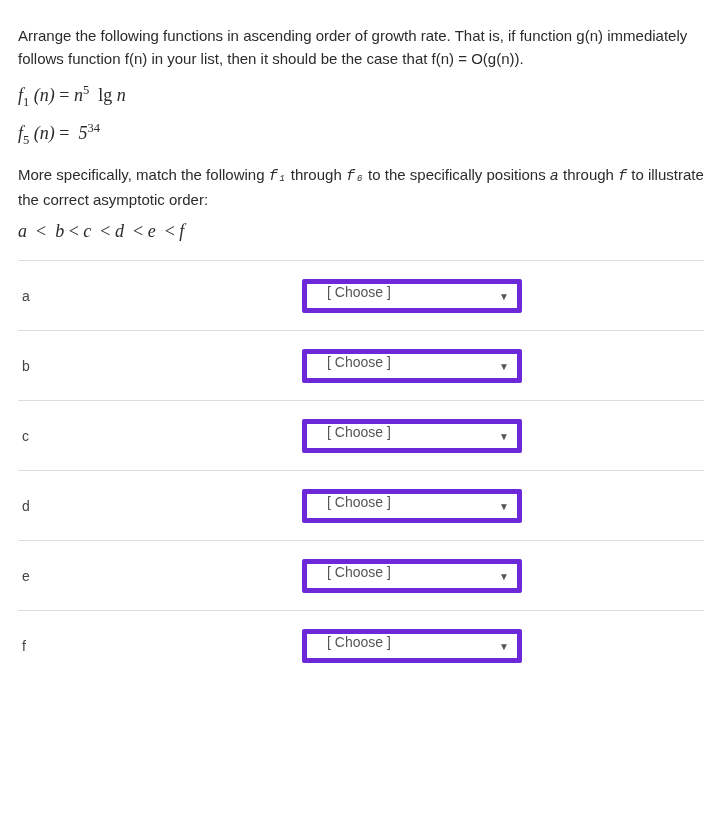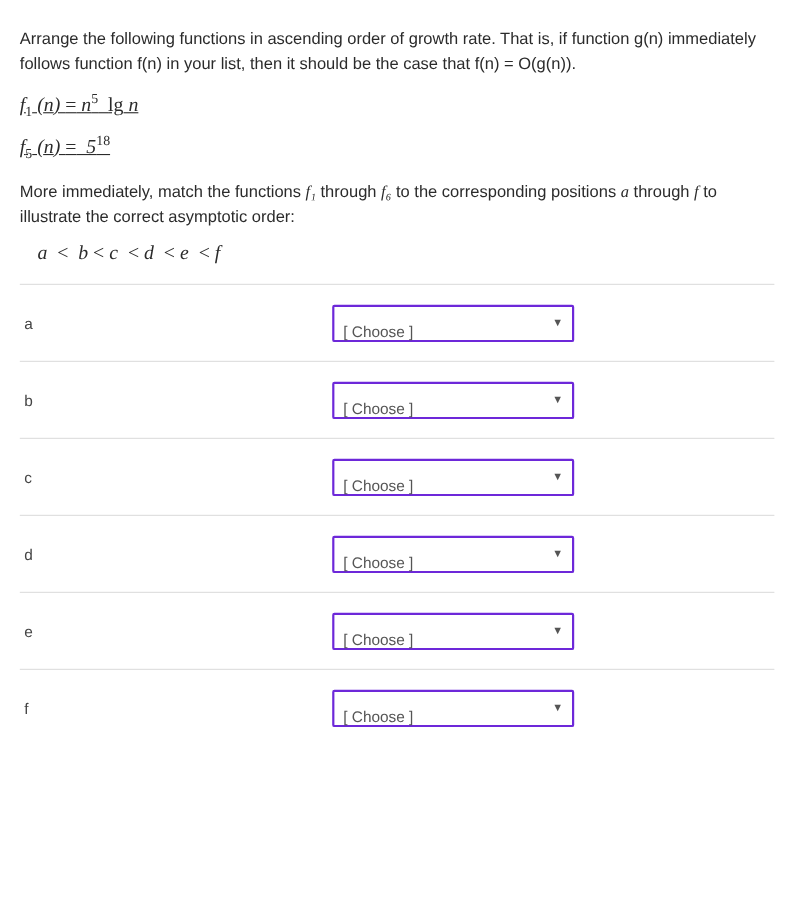--- a/index.html
+++ b/index.html
@@ -22,41 +22,40 @@
   }
   .fn-list {
     margin: 4px 0 8px 0;
   }
   .fn {
     font-family: "Times New Roman", serif;
     font-size: 18px;
     font-style: italic;
     margin: 6px 0;
     line-height: 1.6;
-    text-decoration: underline;
   }
   .fn .roman { font-style: normal; }
   .frac {
     display: inline-block;
     font-style: normal;
     text-align: center;
     vertical-align: middle;
     line-height: 1;
     font-size: 13px;
     margin: 0 2px;
   }
   .frac .num { display:block; border-bottom:1px solid #333; padding:0 3px; }
   .frac .den { display:block; padding:0 3px; }
   .sup { font-size: 0.7em; vertical-align: super; font-style: normal; }
   .sub { font-size: 0.7em; vertical-align: sub; font-style: normal; }
   .order-line {
     font-family: "Times New Roman", serif;
     font-style: italic;
     font-size: 18px;
-    margin: 6px 0 18px 16px;
+    margin: 6px 0 18px 0;
   }
   .order-line .lt { font-style: normal; }
   .match-body {
     border-top: 1px solid #ddd;
   }
   .match-row {
     display: flex;
     align-items: center;
     border-bottom: 1px solid #ddd;
     height: 70px;
@@ -67,63 +66,63 @@
     flex: 0 0 280px;
     font-size: 14px;
     color: #444;
   }
   .select-wrap {
     flex: 0 0 auto;
   }
   .select {
     width: 220px;
     height: 34px;
-    border: 2px solid #6d28d9;
+    border: 5px solid #6d28d9;
     border-radius: 2px;
     box-sizing: border-box;
-    padding: 0 26px 0 8px;
+    padding: 0 26px 0 20px;
     display: flex;
-    align-items: flex-end;
+    align-items: flex-start;
     position: relative;
     background: #fff;
     color: #555;
     font-size: 14px;
     cursor: pointer;
   }
   .select .placeholder { flex:1; }
   .select .caret {
     position: absolute;
     right: 8px;
     top: 50%;
     transform: translateY(-50%);
     font-size: 10px;
     color: #555;
   }
   .serif-i {
-    font-family: Liberation Serif, serif;
+    font-family: Liberation Mono, monospace;
     font-style: italic;
   }
 </style>
 </head>
 <body>
 <div class="page">
 
   <p class="intro">Arrange the following functions in ascending order of growth rate. That is, if function g(n) immediately follows function f(n) in your list, then it should be the case that f(n) = O(g(n)).</p>
 
   <div class="fn-list">
     <div class="fn">
       f<span class="sub">1</span> (<span>n</span>) <span class="roman">=</span> n<span class="sup">5</span>&nbsp; <span class="roman">lg</span> n
     </div>
     <div class="fn">
-      f<span class="sub">5</span> (<span>n</span>) <span class="roman">=</span>&nbsp; 5<span class="sup">18</span>
+      f<span class="sub">5</span> (<span>n</span>) <span class="roman">=</span>&nbsp; 5<span class="sup">34</span>
     </div>
   </div>
 
   <p class="intro">
-    <span>More immediately, match the functions </span><span class="serif-i">f₁</span><span> through </span><span class="serif-i">f₆</span><span> to the corresponding positions </span><span class="serif-i">a</span><span> through </span><span class="serif-i">f</span><span> to illustrate the correct asymptotic order:</span>
+    <span>More specifically, match the following </span><span class="serif-i">f₁</span><span> through </span><span class="serif-i">f₆</span><span> to the specifically positions </span><span class="serif-i">a</span><span> through </span><span class="serif-i">f</span><span> to illustrate the correct asymptotic order:</span>
   </p>
 
   <div class="order-line">
     a &nbsp;<span class="lt">&lt;</span>&nbsp; b <span class="lt">&lt;</span> c &nbsp;<span class="lt">&lt;</span> d &nbsp;<span class="lt">&lt;</span> e &nbsp;<span class="lt">&lt;</span> f
   </div>
 
   <div class="match-body">
 
     <div class="match-row">
       <div class="label">a</div>

